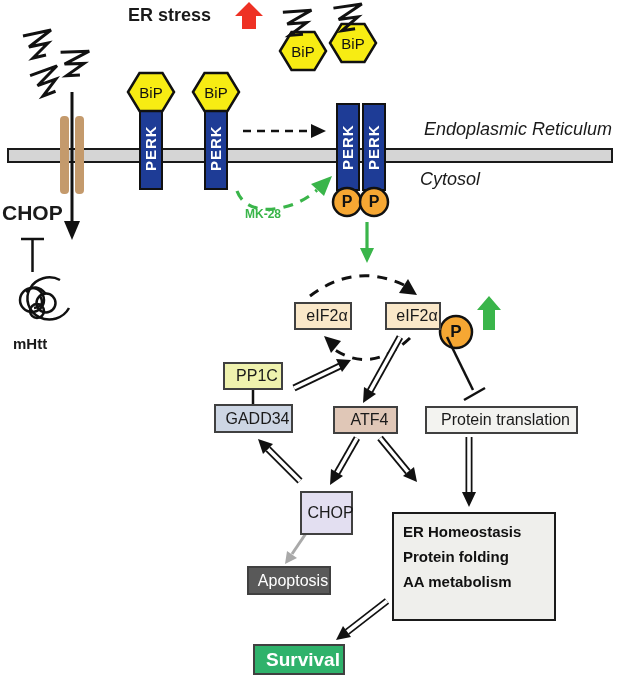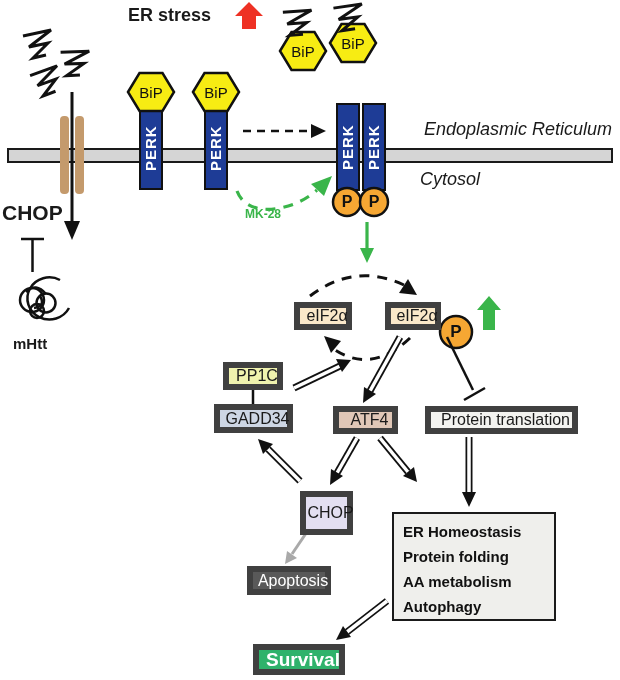--- a/index.html
+++ b/index.html
@@ -5,21 +5,21 @@
   html,body { margin:0; padding:0; background:#fff; }
   #figure {
     position:relative; width:620px; height:680px; background:#ffffff;
     font-family:"Liberation Sans", sans-serif; color:#1a1a1a; overflow:hidden;
   }
   #figure svg.underlay { position:absolute; left:0; top:0; }
   .lbl { position:absolute; white-space:nowrap; }
   .bold { font-weight:bold; }
   .italic { font-style:italic; }
   .box {
-    position:absolute; box-sizing:border-box; border:6px solid #404040;
+    position:absolute; box-sizing:border-box; border:2px solid #404040;
     display:flex; align-items:center; justify-content:center;
     font-size:16px; color:#1a1a1a; white-space:nowrap;padding-left:8px;
   }
   .bip-lbl {
     position:absolute; width:46px; height:38px; display:flex;
     align-items:center; justify-content:center; font-size:15px; color:#111;
   }
   .perk-lbl {
     position:absolute; writing-mode:vertical-rl; transform:rotate(180deg);
     text-align:center; color:#fff; font-weight:bold; font-size:15px;
@@ -213,18 +213,17 @@
   <div class="box" style="left:214px; top:404px; width:79px; height:29px; background:#CDD6E4;">GADD34</div>
   <div class="box" style="left:333px; top:406px; width:65px; height:28px; background:#E0C7B7;">ATF4</div>
   <div class="box" style="left:425px; top:406px; width:153px; height:28px; background:#F3F3F0;">Protein translation</div>
   <div class="box" style="left:300px; top:491px; width:53px; height:44px; background:#E3DFF1;">CHOP</div>
   <div class="box" style="left:247px; top:566px; width:84px; height:29px; background:#595959; color:#fff;">Apoptosis</div>
 
   <div class="outcomes" style="left:392px; top:512px; width:164px; height:109px;">
     <div>ER Homeostasis</div>
     <div>Protein folding</div>
     <div>AA metabolism</div>
-    <div>Autophagy</div>
   </div>
 
   <div class="box bold" style="left:253px; top:644px; width:92px; height:31px; background:#2FB26B; color:#fff; font-size:19px;">Survival</div>
 
 </div>
 
 </body></html>

